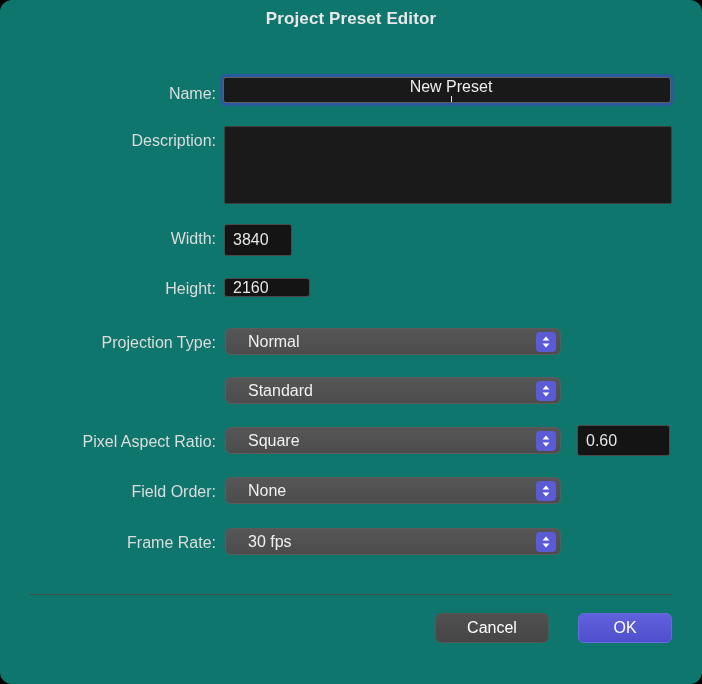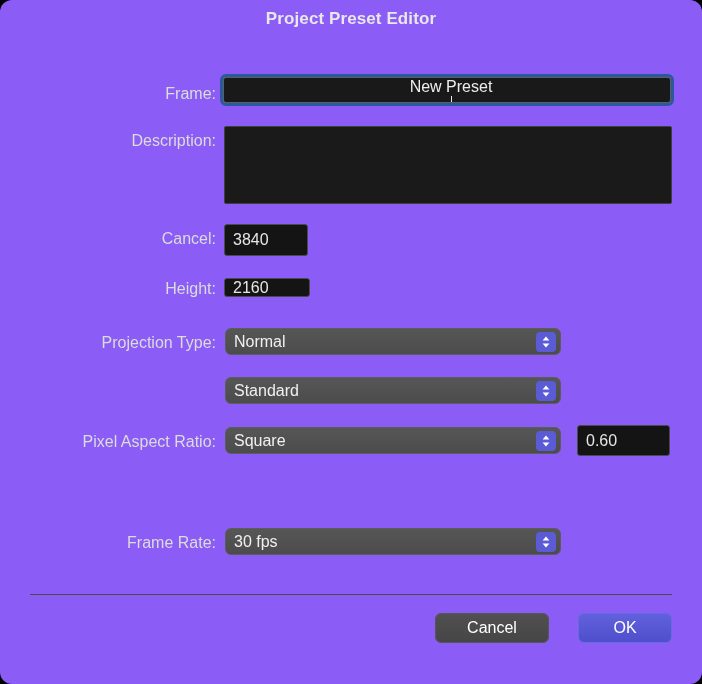--- a/index.html
+++ b/index.html
@@ -16,21 +16,21 @@
   }
 
   
   .dialog {
     position: absolute;
     left: 0;
     top: 0;
     width: 702px;
     height: 684px;
     box-sizing: border-box;
-    background: #8b5cf6;
+    background: #0f766e;
     border-radius: 12px;
     overflow: hidden;
   }
 
   
   .title {
     position: absolute;
     left: 0;
     top: 9px;
     width: 702px;
@@ -135,21 +135,21 @@
     left: 225px;
     top: 0;
     width: 336px;
     height: 27px;
     box-sizing: border-box;
     background: linear-gradient(#565656, #4c4c4c);
     border: 1px solid #5c5c5c;
     border-radius: 6px;
     display: flex;
     align-items: center;
-    padding-left: 8px;
+    padding-left: 22px;
     font-size: 16px;
     color: #f0f0f0;
     white-space: nowrap;
     overflow: hidden;
   }
   .popup-arrows {
     position: absolute;
     right: 4px;
     top: 3px;
     width: 20px;
@@ -201,39 +201,39 @@
   }
 </style>
 </head>
 <body>
 
 <div class="dialog">
 
   <div class="title">Project Preset Editor</div>
 
   <div class="row" style="top:79px;">
-    <div class="label">Frame:</div>
+    <div class="label">Name:</div>
     <div class="field-focus-wrap">
       <div class="field-focus-inner">
         <span>New Preset</span>
           <span class="caret"></span>
       </div>
     </div>
   </div>
 
   <div class="row" style="top:126px; height:78px;">
     <div class="label">Description:</div>
     <div class="tarea">
       <span></span>
     </div>
   </div>
 
   <div class="row" style="top:224px;">
-    <div class="label">Cancel:</div>
-    <div class="tfield" style="left:224px; top:0; width:84px; height:32px;">
+    <div class="label">Width:</div>
+    <div class="tfield" style="left:224px; top:0; width:68px; height:32px;">
       <span>3840</span>
     </div>
   </div>
 
   <div class="row" style="top:274px;">
     <div class="label">Height:</div>
     <div class="tfield" style="left:224px; top:4px; width:86px; height:19px;">
       <span>2160</span>
     </div>
   </div>
@@ -272,20 +272,32 @@
           <path d="M6 1.6 L9.4 5.4 L2.6 5.4 Z" fill="#ffffff"></path>
           <path d="M6 12.4 L2.6 8.6 L9.4 8.6 Z" fill="#ffffff"></path>
         </svg>
       </span>
     </div>
     <div class="tfield" style="left:577px; top:-2px; width:93px; height:31px;">
       <span>0.60</span>
     </div>
   </div>
 
+  <div class="row" style="top:477px;">
+    <div class="label">Field Order:</div>
+    <div class="popup">
+      <span>None</span>
+      <span class="popup-arrows">
+        <svg width="12" height="14" viewBox="0 0 12 14" aria-hidden="true">
+          <path d="M6 1.6 L9.4 5.4 L2.6 5.4 Z" fill="#ffffff"></path>
+          <path d="M6 12.4 L2.6 8.6 L9.4 8.6 Z" fill="#ffffff"></path>
+        </svg>
+      </span>
+    </div>
+  </div>
 
   <div class="row" style="top:528px;">
     <div class="label">Frame Rate:</div>
     <div class="popup">
       <span>30 fps</span>
       <span class="popup-arrows">
         <svg width="12" height="14" viewBox="0 0 12 14" aria-hidden="true">
           <path d="M6 1.6 L9.4 5.4 L2.6 5.4 Z" fill="#ffffff"></path>
           <path d="M6 12.4 L2.6 8.6 L9.4 8.6 Z" fill="#ffffff"></path>
         </svg>

